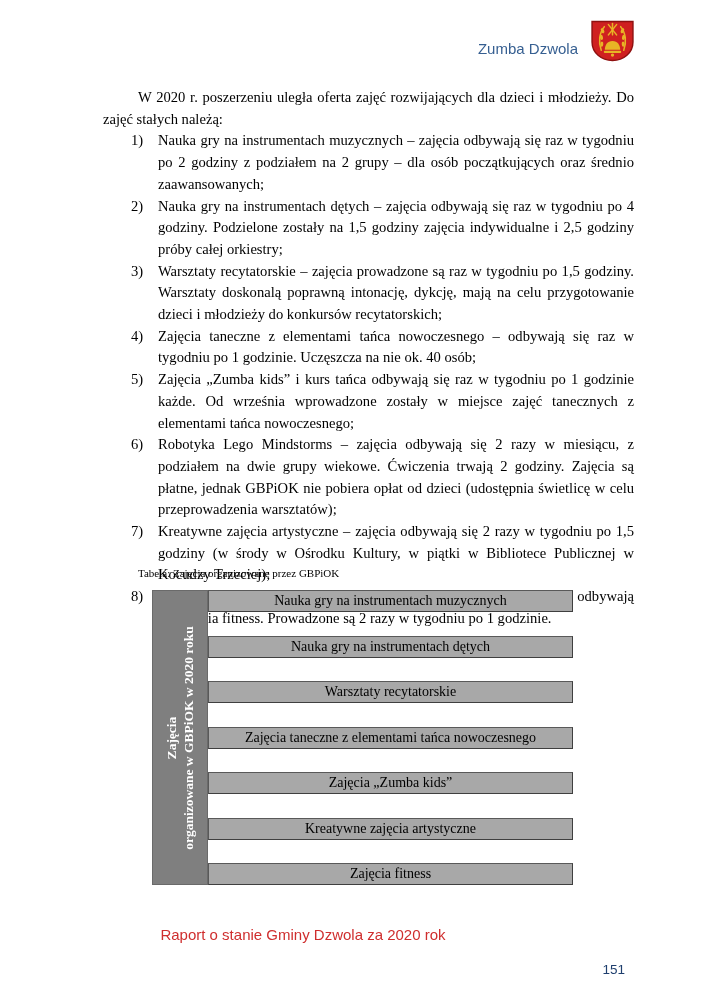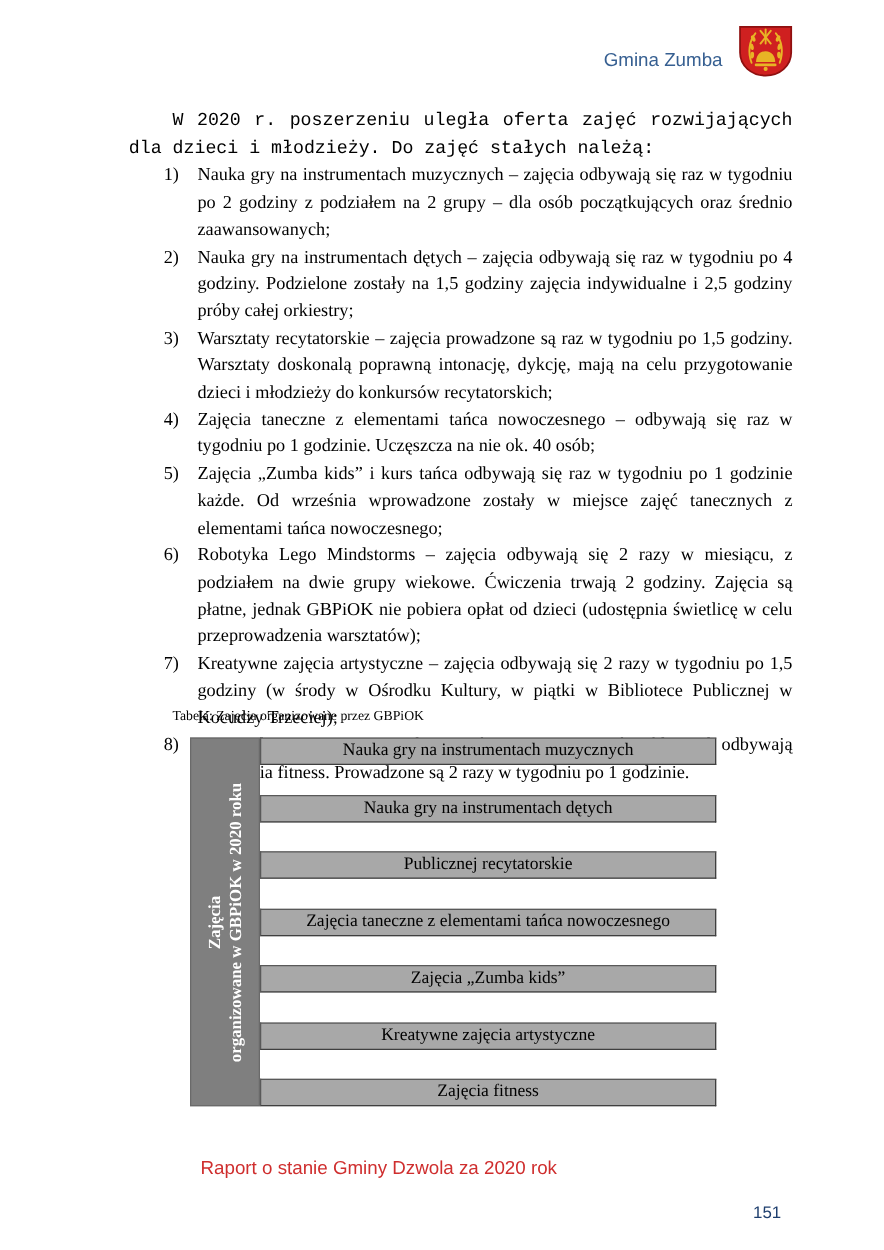--- a/index.html
+++ b/index.html
@@ -18,21 +18,21 @@
   .site-name {
     font-family:"Liberation Sans", sans-serif;
     font-size:15px; color:#365f91; margin-bottom:5px; white-space:nowrap;
   }
   .crest { width:45px; height:42px; display:block; }
   
   .content {
     position:absolute; left:103px; top:87px; width:531px;
     font-size:14.6px; line-height:21.7px; text-align:justify;
   }
-  .intro { text-indent:35px;font-family:Liberation Mono, monospace; }
+  .intro { text-indent:35px; }
   .list-item { position:relative; padding-left:55px; }
   .list-item .num { position:absolute; left:28px; top:0; }
   
   .table-caption {
     position:absolute; left:138px; top:567px; font-size:11px;
   }
   .gtable { position:absolute; left:152px; top:590px; display:flex; }
   .side-col {
     width:56px; height:295px; background:#7f7f7f; position:relative;
     border:1px solid #6a6a6a;
@@ -63,21 +63,21 @@
     position:absolute; top:939px; right:82px;
     font-family:"Liberation Sans", sans-serif; font-size:13.5px; color:#1f3f6e;margin-top:23px;
   }
 </style>
 </head>
 <body>
 
 <div class="page">
 
   <div class="header">
-    <span class="site-name">Gmina Zumba</span>
+    <span class="site-name">Zumba Dzwola</span>
     <span>
       <svg class="crest" viewBox="0 0 44 40" aria-hidden="true">
         <path d="M2 1 H42 V21 C42 31.5 33 39 22 39 C11 39 2 31.5 2 21 Z" fill="#cf2020" stroke="#8f1010" stroke-width="1.4"></path>
         <g stroke="#e8b425" fill="none" stroke-width="1.5" stroke-linecap="round">
           <path d="M11 29 C8 21 9 12 14 6"></path>
           <path d="M33 29 C36 21 35 12 30 6"></path>
           <path d="M18 4 L26 14"></path>
           <path d="M26 4 L18 14"></path>
           <path d="M22 3 L22 14"></path>
         </g>
@@ -115,21 +115,21 @@
   <div class="gtable">
     <div class="side-col">
       <div class="side-col-inner">
         <span>Zajęcia</span>
         <span>organizowane w GBPiOK w 2020 roku</span>
       </div>
     </div>
     <div class="bars" id="bars">
         <div class="bar">Nauka gry na instrumentach muzycznych</div>
         <div class="bar">Nauka gry na instrumentach dętych</div>
-        <div class="bar">Publicznej recytatorskie</div>
+        <div class="bar">Warsztaty recytatorskie</div>
         <div class="bar">Zajęcia taneczne z elementami tańca nowoczesnego</div>
         <div class="bar">Zajęcia „Zumba kids”</div>
         <div class="bar">Kreatywne zajęcia artystyczne</div>
         <div class="bar">Zajęcia fitness</div>
       </div>
   </div>
 
   <div class="footer-title">Raport o stanie Gminy Dzwola za 2020 rok</div>
   <div class="page-number">151</div>
 

